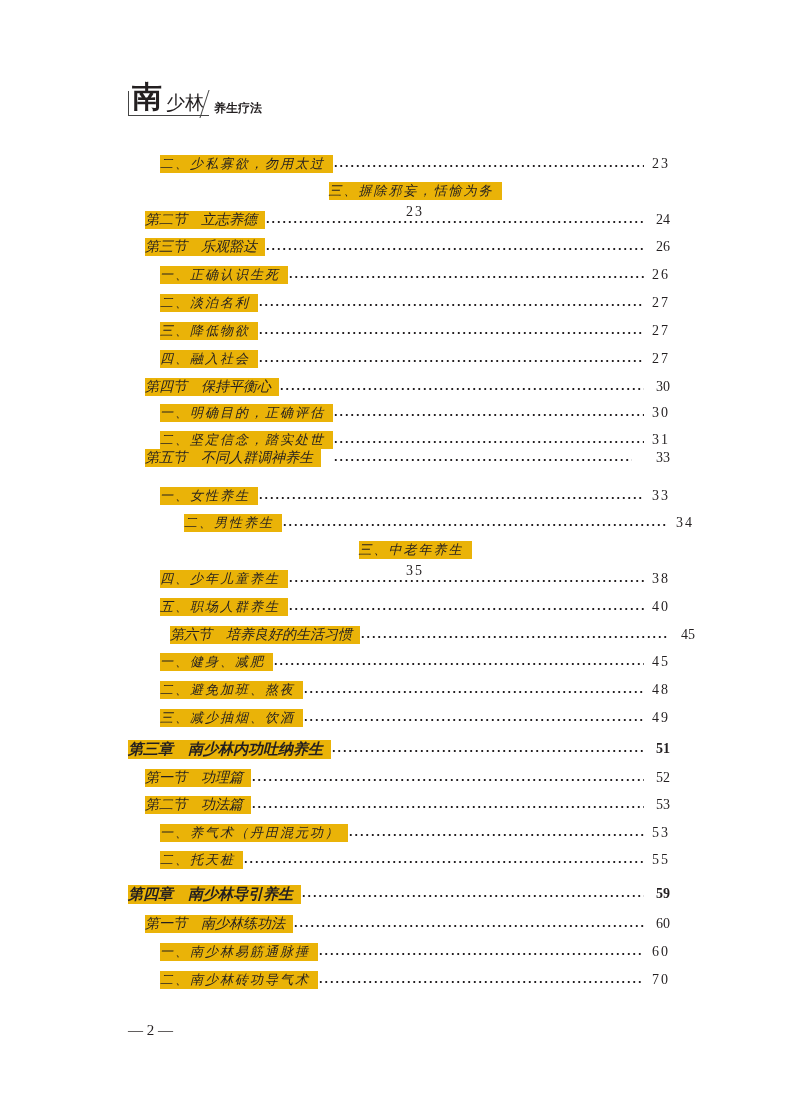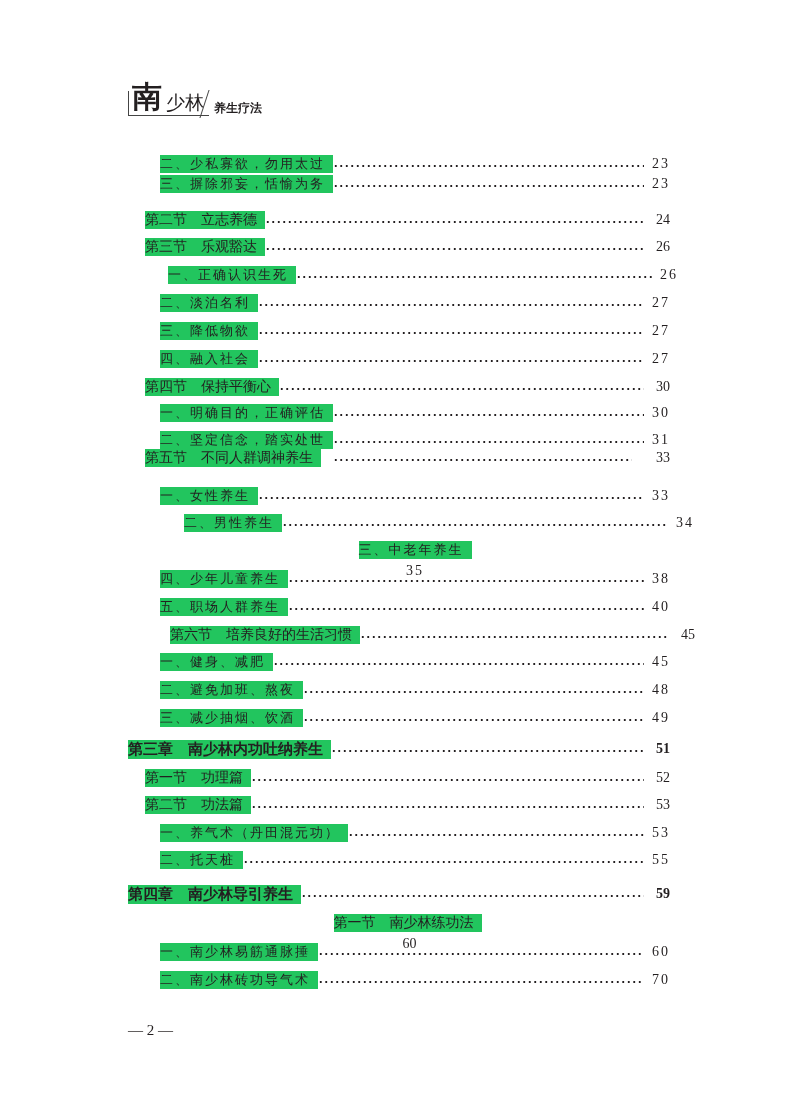--- a/index.html
+++ b/index.html
@@ -11,21 +11,21 @@
   .brand-small { position: absolute; left: 38px; top: 10px; font-size: 19px; line-height: 24px;
                  font-family: "DejaVu Serif", serif; }
   .brand-box { position: absolute; left: 0; top: 11px; width: 80px; height: 24px;
                border-bottom: 1px solid #444; border-left: 1px solid #444; }
   .brand-slash { position: absolute; left: 76px; top: 10px; width: 1px; height: 28px;
                  background: #444; transform: skewX(-18deg); }
   .brand-sub { position: absolute; left: 86px; top: 20px; font-size: 12px;
                font-family: "DejaVu Sans", sans-serif; font-weight: bold; }
   .toc { position: absolute; left: 0; top: 0; width: 800px; }
   .row { position: absolute; left: 0; height: 20px; display: flex; align-items: center; }
-  .row .label { white-space: nowrap; padding-right: 8px; background: #22c55e; }
+  .row .label { white-space: nowrap; padding-right: 8px; background: #eab308; font-style: italic; }
   .row .dots { flex: 1; height: 2px; margin: 0 8px 0 0;
                background-image: radial-gradient(circle, #231f20 0.9px, transparent 1.1px);
                background-size: 5.5px 2px; background-repeat: repeat-x; align-self: center; margin-top: 4px; }
   .row .page { font-family: "Liberation Serif", serif; font-size: 14px; width: 18px; text-align: right; }
   .lvl-item { font-size: 13px; letter-spacing: 2px; }
   .lvl-sec { font-size: 14px; }
   .lvl-ch { font-size: 15px; font-weight: bold; }
   .footer { position: absolute; left: 128px; top: 1022px; font-size: 15px;
             font-family: "Liberation Serif", serif; }
 </style>
@@ -39,36 +39,36 @@
   <span class="brand-small">少林</span>
   <span class="brand-sub">养生疗法</span>
 </div>
 
 <div class="toc" id="toc">
     <div class="row lvl-item" style="top: 154px; left: 160px; width: 510px;">
       <span class="label">二、少私寡欲，勿用太过</span>
       <span class="dots"></span>
       <span class="page">23</span>
     </div>
-    <div class="row lvl-item" style="top: 174px; left: 160px; width: 510px;">
+    <div class="row lvl-item" style="top: 182px; left: 160px; width: 510px; flex-direction: column;">
       <span class="label">三、摒除邪妄，恬愉为务</span>
       <span class="dots"></span>
       <span class="page">23</span>
     </div>
     <div class="row lvl-sec" style="top: 210px; left: 145px; width: 525px;">
       <span class="label">第二节　立志养德</span>
       <span class="dots"></span>
       <span class="page">24</span>
     </div>
     <div class="row lvl-sec" style="top: 237px; left: 145px; width: 525px;">
       <span class="label">第三节　乐观豁达</span>
       <span class="dots"></span>
       <span class="page">26</span>
     </div>
-    <div class="row lvl-item" style="top: 265px; left: 160px; width: 510px; margin-left: 8px;">
+    <div class="row lvl-item" style="top: 265px; left: 160px; width: 510px;">
       <span class="label">一、正确认识生死</span>
       <span class="dots"></span>
       <span class="page">26</span>
     </div>
     <div class="row lvl-item" style="top: 293px; left: 160px; width: 510px;">
       <span class="label">二、淡泊名利</span>
       <span class="dots"></span>
       <span class="page">27</span>
     </div>
     <div class="row lvl-item" style="top: 321px; left: 160px; width: 510px;">
@@ -169,21 +169,21 @@
     <div class="row lvl-item" style="top: 850px; left: 160px; width: 510px;">
       <span class="label">二、托天桩</span>
       <span class="dots"></span>
       <span class="page">55</span>
     </div>
     <div class="row lvl-ch" style="top: 884px; left: 128px; width: 542px;">
       <span class="label">第四章　南少林导引养生</span>
       <span class="dots"></span>
       <span class="page">59</span>
     </div>
-    <div class="row lvl-sec" style="top: 914px; left: 145px; width: 525px; flex-direction: column;">
+    <div class="row lvl-sec" style="top: 914px; left: 145px; width: 525px;">
       <span class="label">第一节　南少林练功法</span>
       <span class="dots"></span>
       <span class="page">60</span>
     </div>
     <div class="row lvl-item" style="top: 942px; left: 160px; width: 510px;">
       <span class="label">一、南少林易筋通脉捶</span>
       <span class="dots"></span>
       <span class="page">60</span>
     </div>
     <div class="row lvl-item" style="top: 970px; left: 160px; width: 510px;">

